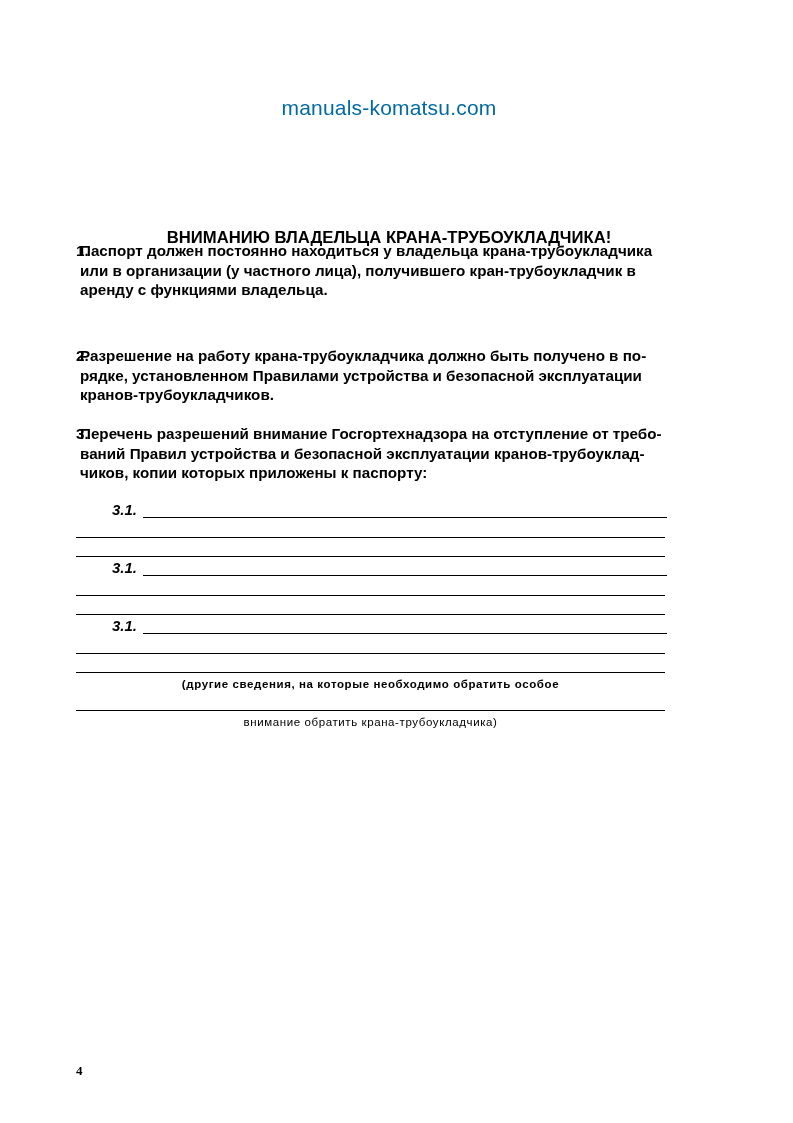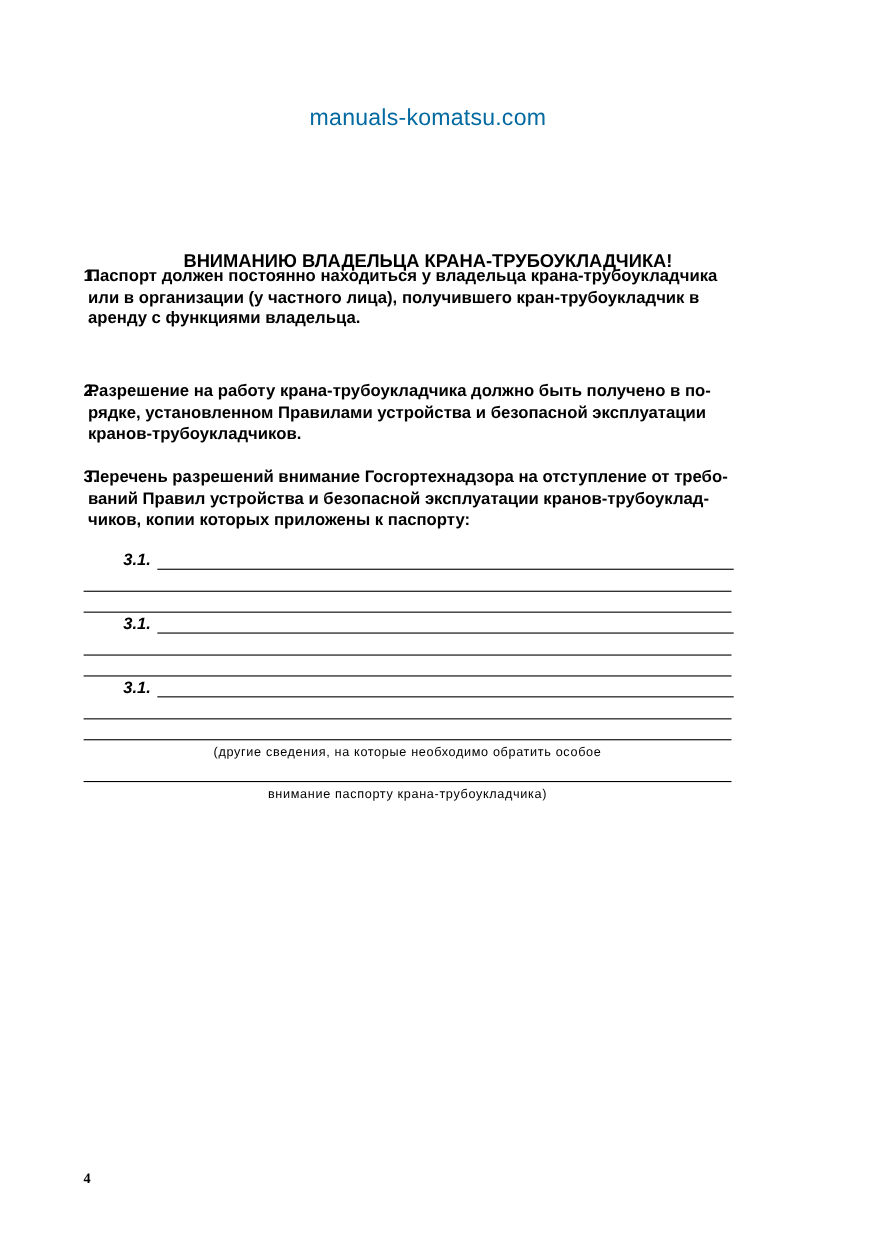--- a/index.html
+++ b/index.html
@@ -51,17 +51,17 @@
 <span class="lbl" style="top:559px;">3.1.</span>
 <div class="line" style="left:143px; width:524px; top:575px;"></div>
 <div class="line" style="left:76px; width:589px; top:595px;"></div>
 <div class="line" style="left:76px; width:589px; top:614px;"></div>
 
 <span class="lbl" style="top:617px;">3.1.</span>
 <div class="line" style="left:143px; width:524px; top:633px;"></div>
 <div class="line" style="left:76px; width:589px; top:653px;"></div>
 <div class="line" style="left:76px; width:589px; top:672px;"></div>
 
-<div class="abs cap" style="top:678px;">(другие сведения, на которые необходимо обратить особое</div>
+<div class="abs cap" style="top:678px;font-weight:bold;">(другие сведения, на которые необходимо обратить особое</div>
 <div class="line" style="left:76px; width:589px; top:710px;"></div>
-<div class="abs cap" style="top:716px;">внимание паспорту крана-трубоукладчика)</div>
+<div class="abs cap" style="top:716px;">внимание обратить крана-трубоукладчика)</div>
 
 <div class="abs pagenum">4</div>
 
 </body></html>

